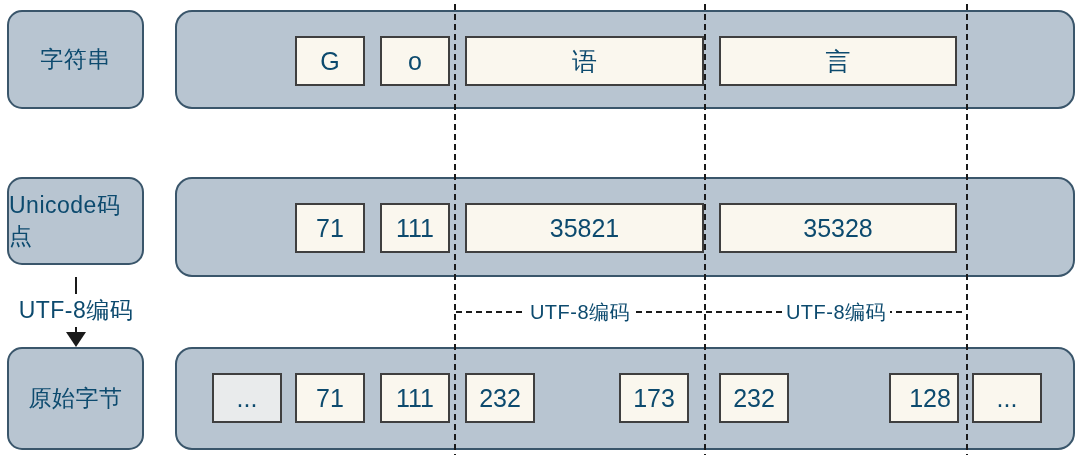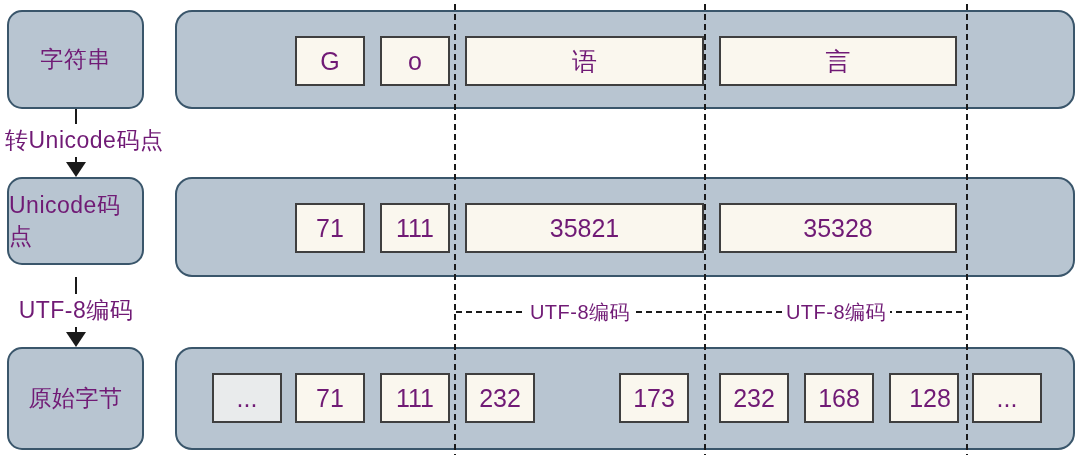--- a/index.html
+++ b/index.html
@@ -43,37 +43,32 @@
   }
   .alabel{
     position:absolute;background:#fff;font-size:23px;letter-spacing:.5px;
     white-space:nowrap;padding:1px 2px;z-index:3;
   }
   .aline,.ahead{z-index:2;}
 </style>
 </head>
 <body>
 
-<div id="stage" style="--row-bg: #b8c5d1; --row-border: #3a566b; --cell-bg: #faf7ee; --cell-border: #3f3f3f; --ellipsis-bg: #e9ebec; --dash: #1a1a1a; color: #701a75;">
+<div id="stage" style="--row-bg: #b8c5d1; --row-border: #3a566b; --cell-bg: #faf7ee; --cell-border: #3f3f3f; --ellipsis-bg: #e9ebec; --dash: #1a1a1a; color: #0c4a6e;">
 
   <div class="lblbox" style="top:10px;height:99px;">
     <span>字符串</span>
   </div>
   <div class="lblbox" style="top:177px;height:88px;">
     <span>Unicode码点</span>
   </div>
   <div class="lblbox" style="top:347px;height:103px;font-family:Liberation Serif, serif;">
     <span>原始字节</span>
   </div>
 
-  <div class="arrow" style="top:109px;height:68px;">
-    <div class="aline" style="height:54px;"></div>
-    <div class="ahead" style="top:53px;"></div>
-    <div class="alabel" style="top:15px;left:3px;">转Unicode码点</div>
-  </div>
 
   <div class="arrow" style="top:277px;height:70px;">
     <div class="aline" style="height:56px;"></div>
     <div class="ahead" style="top:55px;"></div>
     <div class="alabel" style="top:17px;left:76px;transform:translateX(-50%);">UTF-8编码</div>
   </div>
 
   <div class="row" style="top:10px;height:99px;">
       <div class="cell" style="left: 118px; width: 70px;">G</div>
       <div class="cell" style="left: 203px; width: 70px;">o</div>
@@ -86,21 +81,20 @@
       <div class="cell" style="left: 288px; width: 239px;">35821</div>
       <div class="cell" style="left: 542px; width: 238px;">35328</div>
     </div>
   <div class="row" style="top:347px;height:103px;">
       <div class="cell ellipsis" style="left: 35px; width: 70px;">...</div>
       <div class="cell" style="left: 118px; width: 70px;">71</div>
       <div class="cell" style="left: 203px; width: 70px;">111</div>
       <div class="cell" style="left: 288px; width: 70px;">232</div>
       <div class="cell" style="left: 442px; width: 70px;">173</div>
       <div class="cell" style="left: 542px; width: 70px;">232</div>
-      <div class="cell" style="left: 627px; width: 70px;">168</div>
       <div class="cell" style="left: 712px; width: 70px; padding-left: 12px;">128</div>
       <div class="cell" style="left: 795px; width: 70px;">...</div>
     </div>
 
   <div class="vline" style="left:454px;"></div>
   <div class="vline" style="left:704px;"></div>
   <div class="vline" style="left:966px;"></div>
 
   <div class="hline" style="left:456px;width:248px;">
     <span class="hlabel">UTF-8编码</span>

